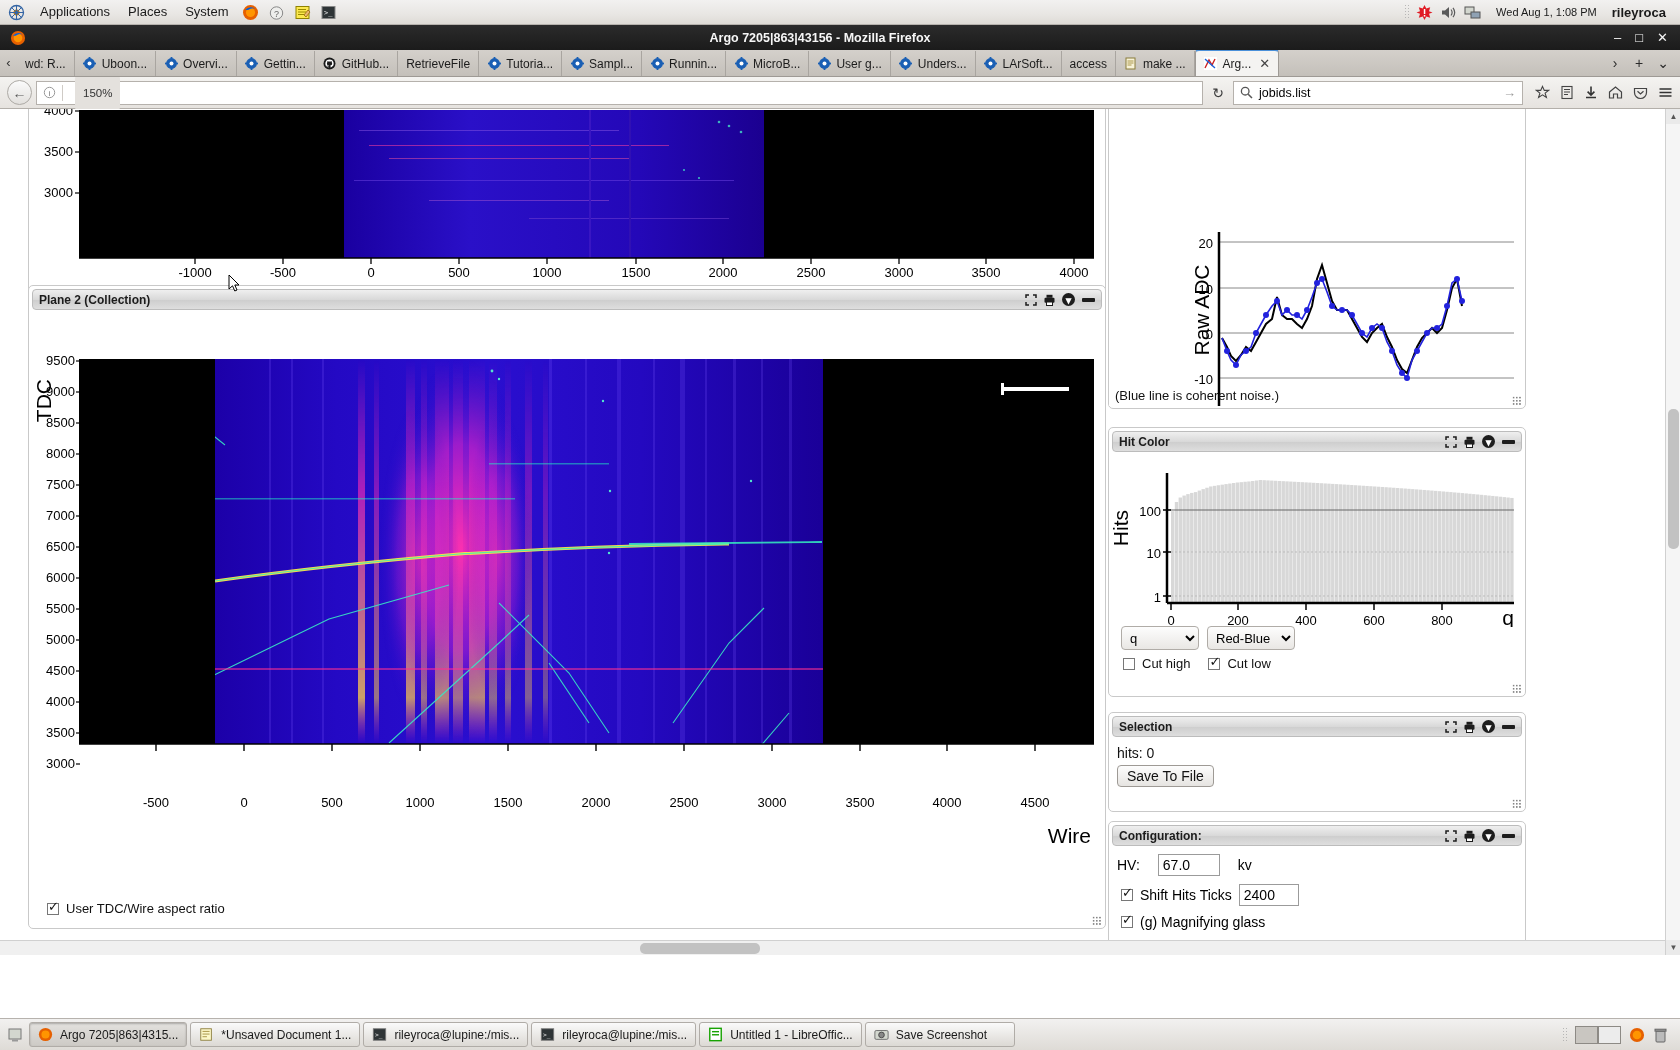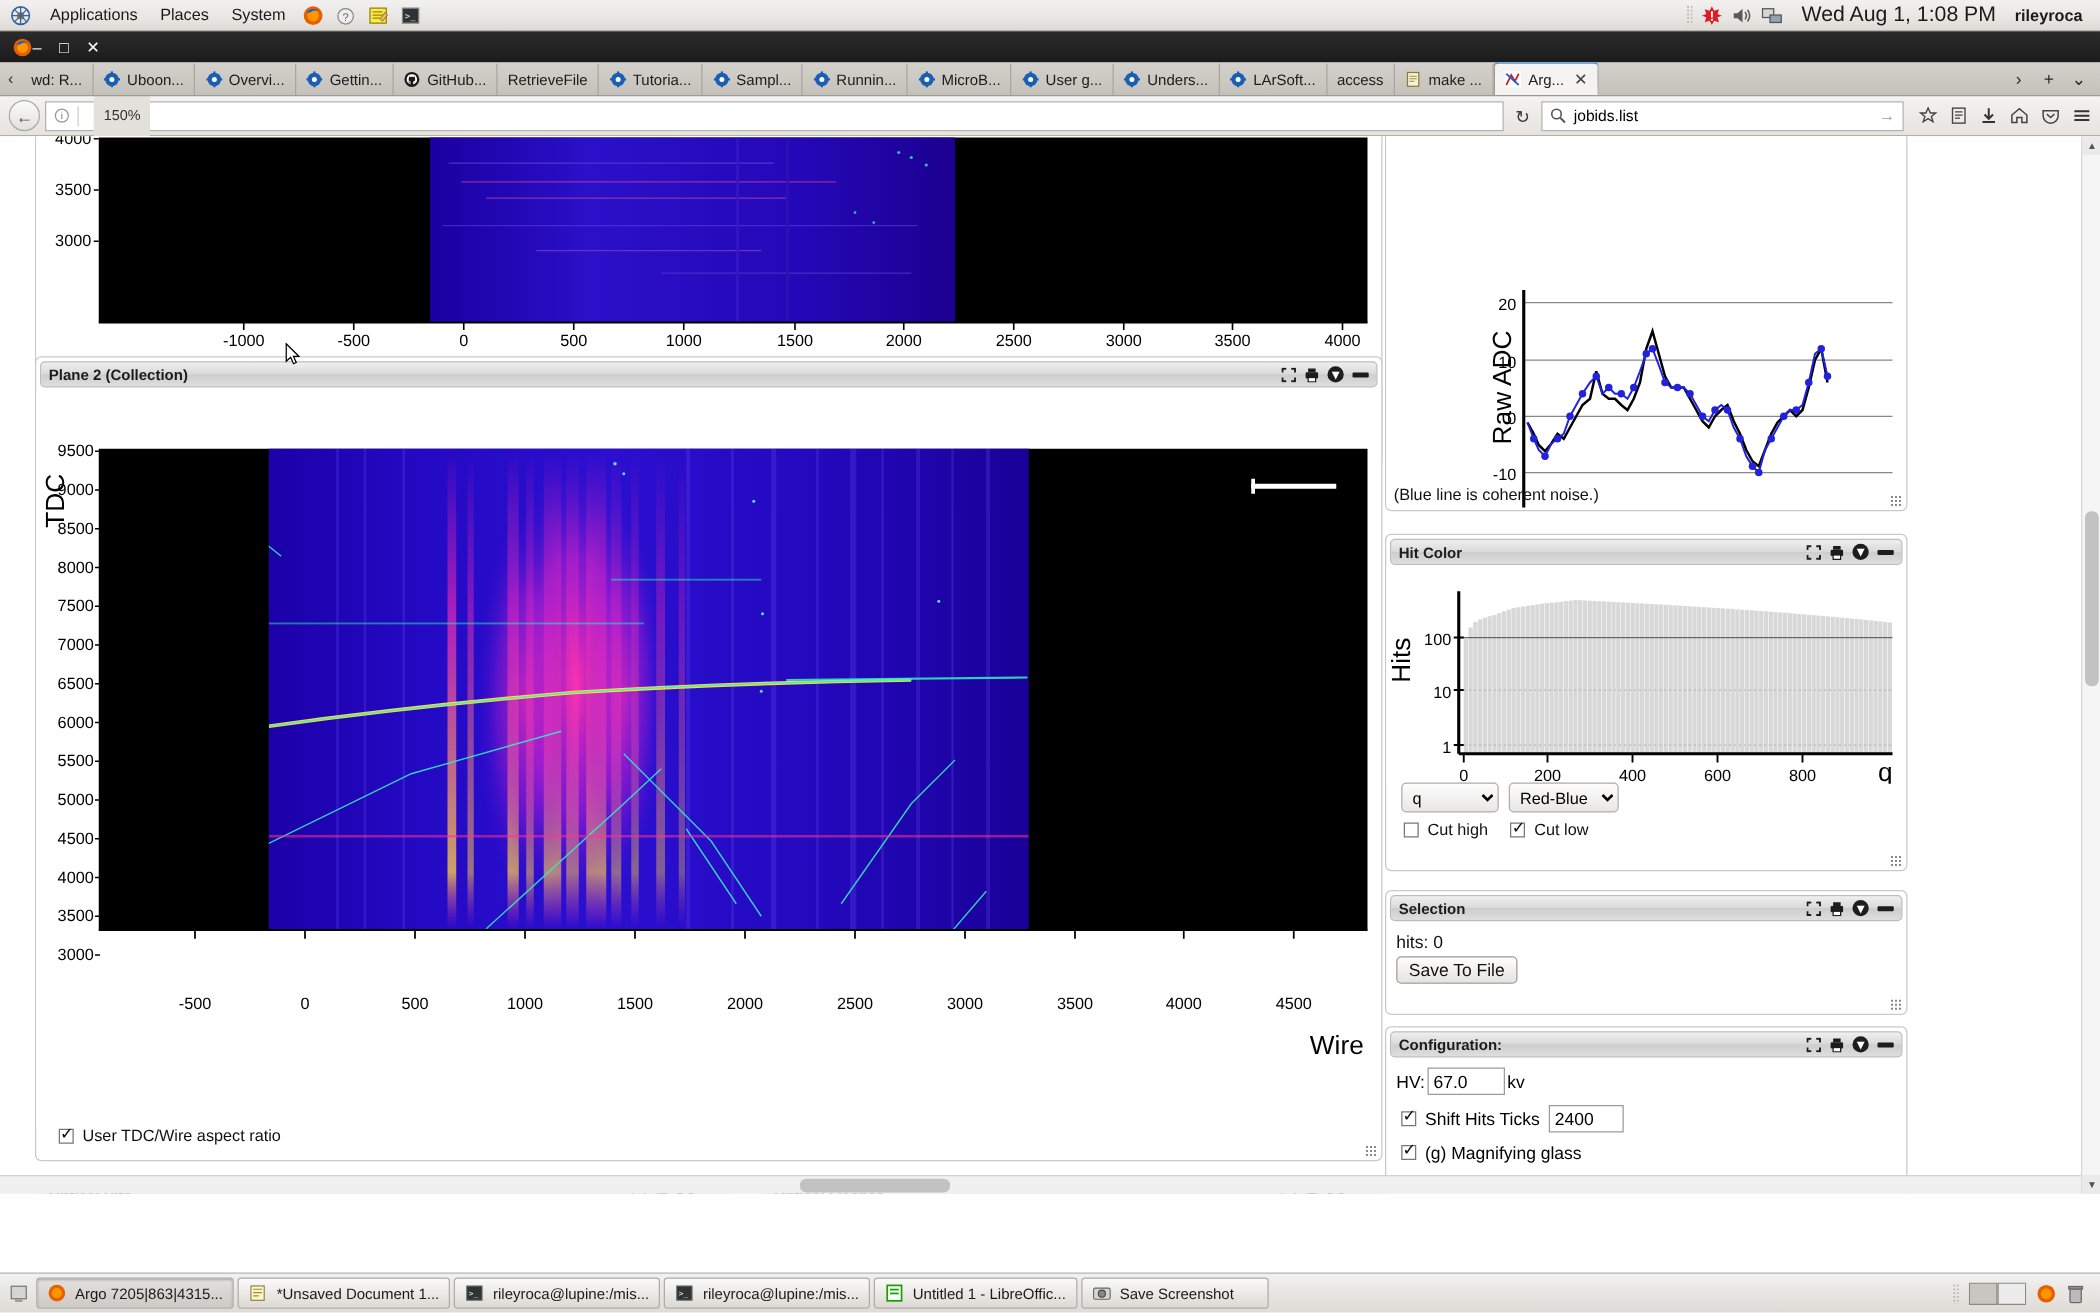--- a/index.html
+++ b/index.html
@@ -15,21 +15,21 @@
     position: absolute; top: 0; left: 0; width: 1680px; height: 25px;
     background: linear-gradient(to bottom, #f2f1f0 0%, #e8e6e3 60%, #dedbd6 100%);
     border-bottom: 1px solid #b6b2ad;
     display: flex; align-items: center;
     font-size: 13px; color: #1a1a1a;
   }
   .gp-menu { padding: 0 9px; line-height: 24px; cursor: default; }
   .gp-icon-btn { width: 26px; height: 24px; display: flex; align-items: center; justify-content: center; }
   #gnome-panel .spacer { flex: 1; }
   .gp-right { display: flex; align-items: center; gap: 7px; padding-right: 10px; }
-  .gp-clock { font-size: 17px; padding: 0 8px; }
+  .gp-clock { font-size: 11px; padding: 0 8px; }
   .gp-user { font-size: 13px; font-weight: bold; padding-right: 4px; }
   .grip { width: 5px; height: 16px;
     background-image: radial-gradient(#aaa 38%, transparent 40%);
     background-size: 3px 3px; opacity:.8; }
 
   
   #ff-window { position: absolute; top: 25px; left: 0; width: 1680px; height: 985px; }
   #ff-titlebar {
     height: 25px; background: linear-gradient(to bottom, #2b2b2b, #1b1b1b);
     color: #f6f6f6; display: flex; align-items: center; padding: 0 6px;
@@ -254,20 +254,21 @@
 <div id="ff-window">
 
   <div id="ff-titlebar">
     <span class="ic" style="padding-left:4px;">
       <svg width="16" height="16" viewBox="0 0 17 17">
           <circle cx="8.5" cy="8.5" r="7.5" fill="#e66000"></circle>
           <circle cx="8.5" cy="8.5" r="4.6" fill="#ff9500"></circle>
           <path d="M3 6 Q8 1 14 5 Q10 3 6 6 Z" fill="#0060df"></path>
         </svg>
     </span>
+    <span class="t-title">Argo 7205|863|43156 - Mozilla Firefox</span>
     <span class="t-btns">
       <span>–</span>
       <span>□</span>
       <span>✕</span>
     </span>
   </div>
 
   <div id="ff-tabbar">
     <span class="tab-scroll">‹</span>
     <div id="tabs-container" style="display:flex;align-items:flex-end;">
@@ -1116,21 +1117,21 @@
           <svg width="11" height="12" viewBox="0 0 11 12">
                 <rect x="2.5" y="0.8" width="6" height="3" fill="#1c1c1c"></rect>
                 <rect x="0.5" y="3.8" width="10" height="5" rx="1" fill="#1c1c1c"></rect>
                 <rect x="2.5" y="8" width="6" height="3.5" fill="#fff" stroke="#1c1c1c"></rect>
               </svg>
         </span>
         <span class="ic ic-plus">▾</span>
         <span class="ic ic-minus"></span>
       </span>
     </div>
-    <div style="position:absolute; left:8px; top:32px; display:flex; align-items:center; gap:2px;">
+    <div style="position:absolute; left:8px; top:32px; display:flex; align-items:center; gap:18px;">
       <span style="font-size:14px;">HV:</span>
       <input class="txt" style="width: 62px;" value="67.0">
       <span style="font-size:14px;">kv</span>
     </div>
     <div style="position:absolute; left:12px; top:62px; display:flex; align-items:center; gap:7px;">
       <span class="cbx checked"></span>
       <span style="font-size:14px;">Shift Hits Ticks</span>
       <input class="txt" style="width: 60px;" value="2400">
     </div>
     <div style="position:absolute; left:12px; top:92px; display:flex; align-items:center; gap:7px;">

